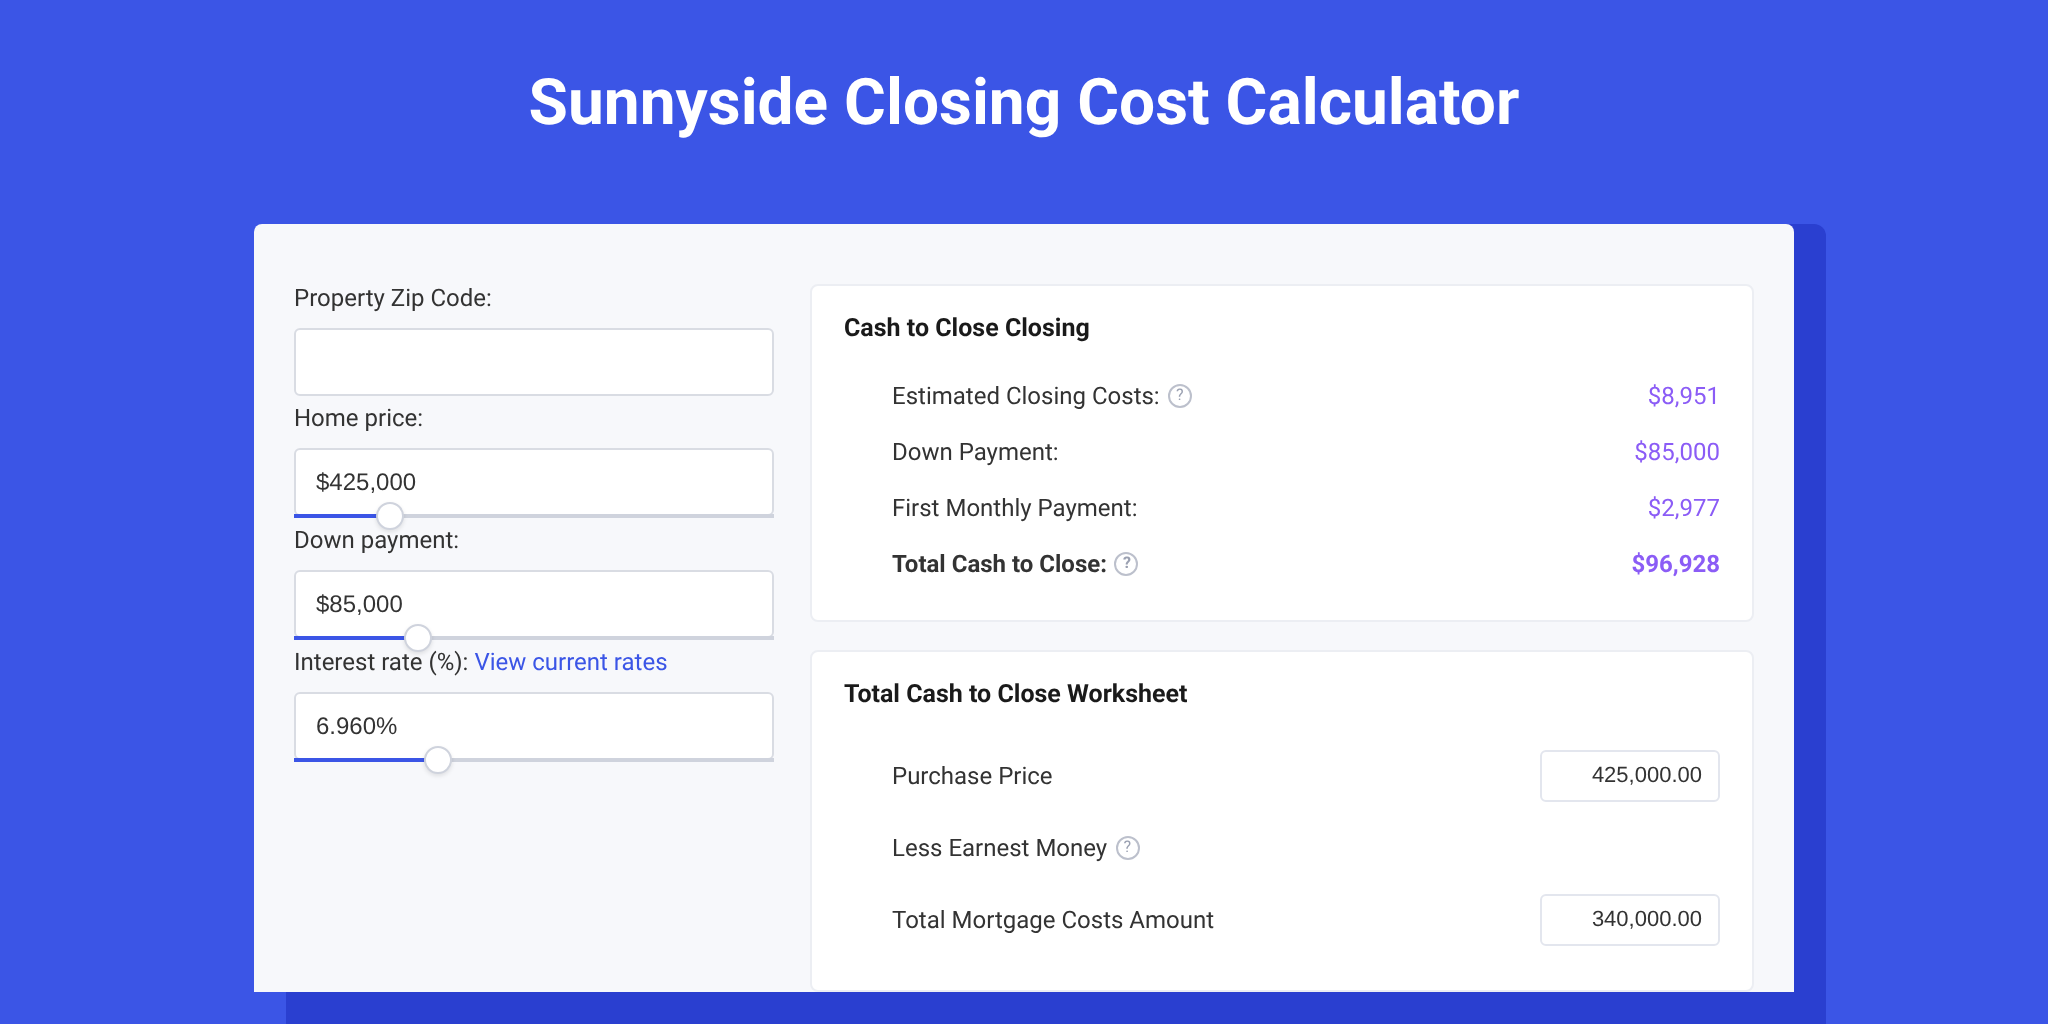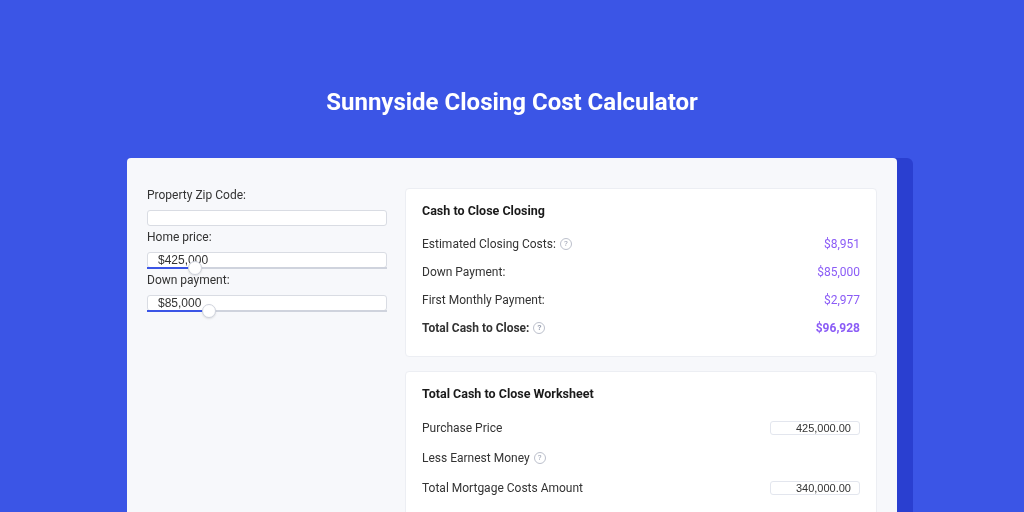--- a/index.html
+++ b/index.html
@@ -5,23 +5,23 @@
   * { box-sizing: border-box; margin: 0; padding: 0; }
   html, body { width: 1024px; height: 512px; overflow: hidden; }
   body {
     font-family: -apple-system, BlinkMacSystemFont, "Segoe UI", Roboto, Arial, sans-serif;
     background: #3b55e6;
     color: #1a1a1a;
   }
   .page-title {
     text-align: center;
     color: #fff;
-    font-size: 24px;
+    font-size: 32px;
     font-weight: 700;
-    padding-top: 88px;
+    padding-top: 32px;
     padding-bottom: 28px;
   }
   .card-wrap {
     position: relative;
     width: 770px;
     margin: 0 auto;
   }
   .card-shadow {
     position: absolute;
     top: 0; left: 16px;
@@ -48,21 +48,21 @@
   }
   .field-label {
     font-size: 12px;
     color: #333;
     margin-bottom: 8px;
     display: block;
   }
   .field-group { margin-bottom: 4px; }
   .input {
     width: 100%;
-    height: 16px;
+    height: 34px;
     border: 1px solid #d9dce3;
     border-radius: 3px;
     background: #fff;
     padding: 0 10px;
     font-size: 12px;
     color: #333;
   }
   .input-row { display: flex; gap: 8px; }
   .input-row .input:first-child { flex: 2; }
   .input-row .input:last-child { flex: 1; }
@@ -104,35 +104,35 @@
     font-size: 12.5px;
     font-weight: 700;
     margin-bottom: 12px;
   }
   .row {
     display: flex;
     justify-content: space-between;
     align-items: center;
     padding: 7px 0;
   }
-  .row .label { color: #333; display: inline-flex; align-items: center; gap: 4px; }
+  .row .label { color: #333; display: inline-flex; align-items: center; gap: 4px; margin-left: 24px; }
   .row .value { color: #8b5cf6; }
   .row.bold .label, .row.bold .value { font-weight: 700; }
   .help {
     display: inline-flex;
     width: 12px; height: 12px;
     border: 1px solid #bcc0cc;
     border-radius: 50%;
     align-items: center; justify-content: center;
     font-size: 8px; color: #9aa0b1;
     line-height: 1;
   }
   .mini-input {
     width: 90px;
-    height: 14px;
+    height: 26px;
     border: 1px solid #e3e6ee;
     border-radius: 3px;
     text-align: right;
     padding: 0 8px;
     font-size: 11px;
     color: #333;
     background: #fff;
   }
   .worksheet .row { padding: 8px 0; }
 </style>
@@ -165,20 +165,31 @@
         <label class="field-label">Down payment:</label>
         <div class="input-row">
           <input class="input" value="$85,000" style="">
         </div>
         <div class="slider">
           <div class="track" style="width: 26%;"></div>
           <div class="thumb" style="left: 26%;"></div>
         </div>
       </div>
 
+      <div class="field-group">
+        <label class="field-label">
+          <span>Interest rate (%):</span>
+          <a href="#" class="link">View current rates</a>
+        </label>
+        <input class="input" value="6.960%" style="">
+        <div class="slider">
+          <div class="track" style="width: 30%;"></div>
+          <div class="thumb" style="left: 30%;"></div>
+        </div>
+      </div>
 
     </div>
 
     <div class="right">
 
       <div class="panel">
         <h3>Cash to Close Closing</h3>
         <div>
             <div class="row">
               <span class="label">Estimated Closing Costs: <span class="help">?</span></span>

